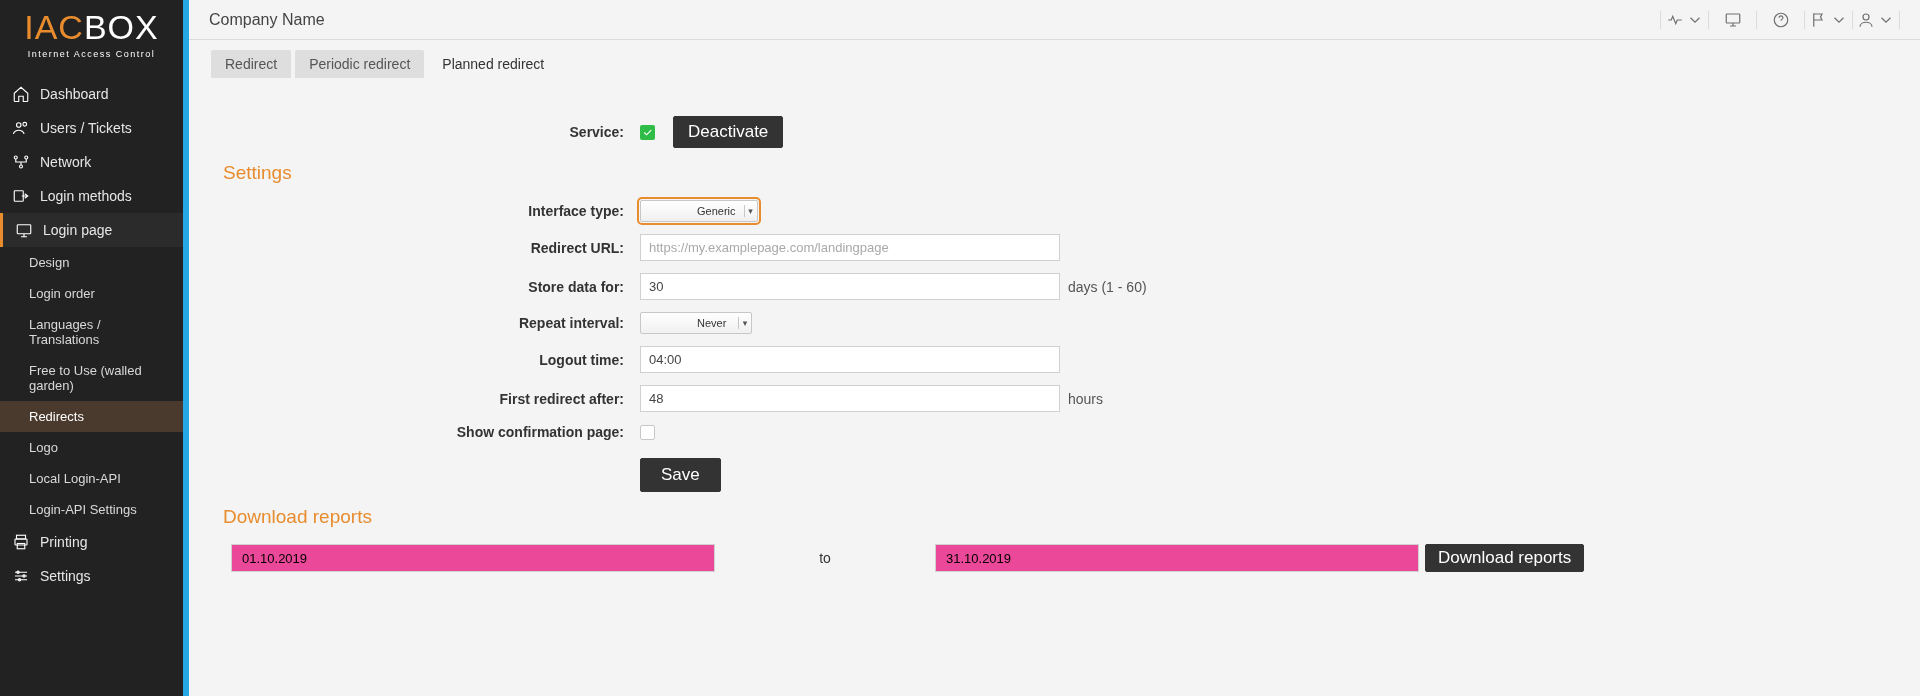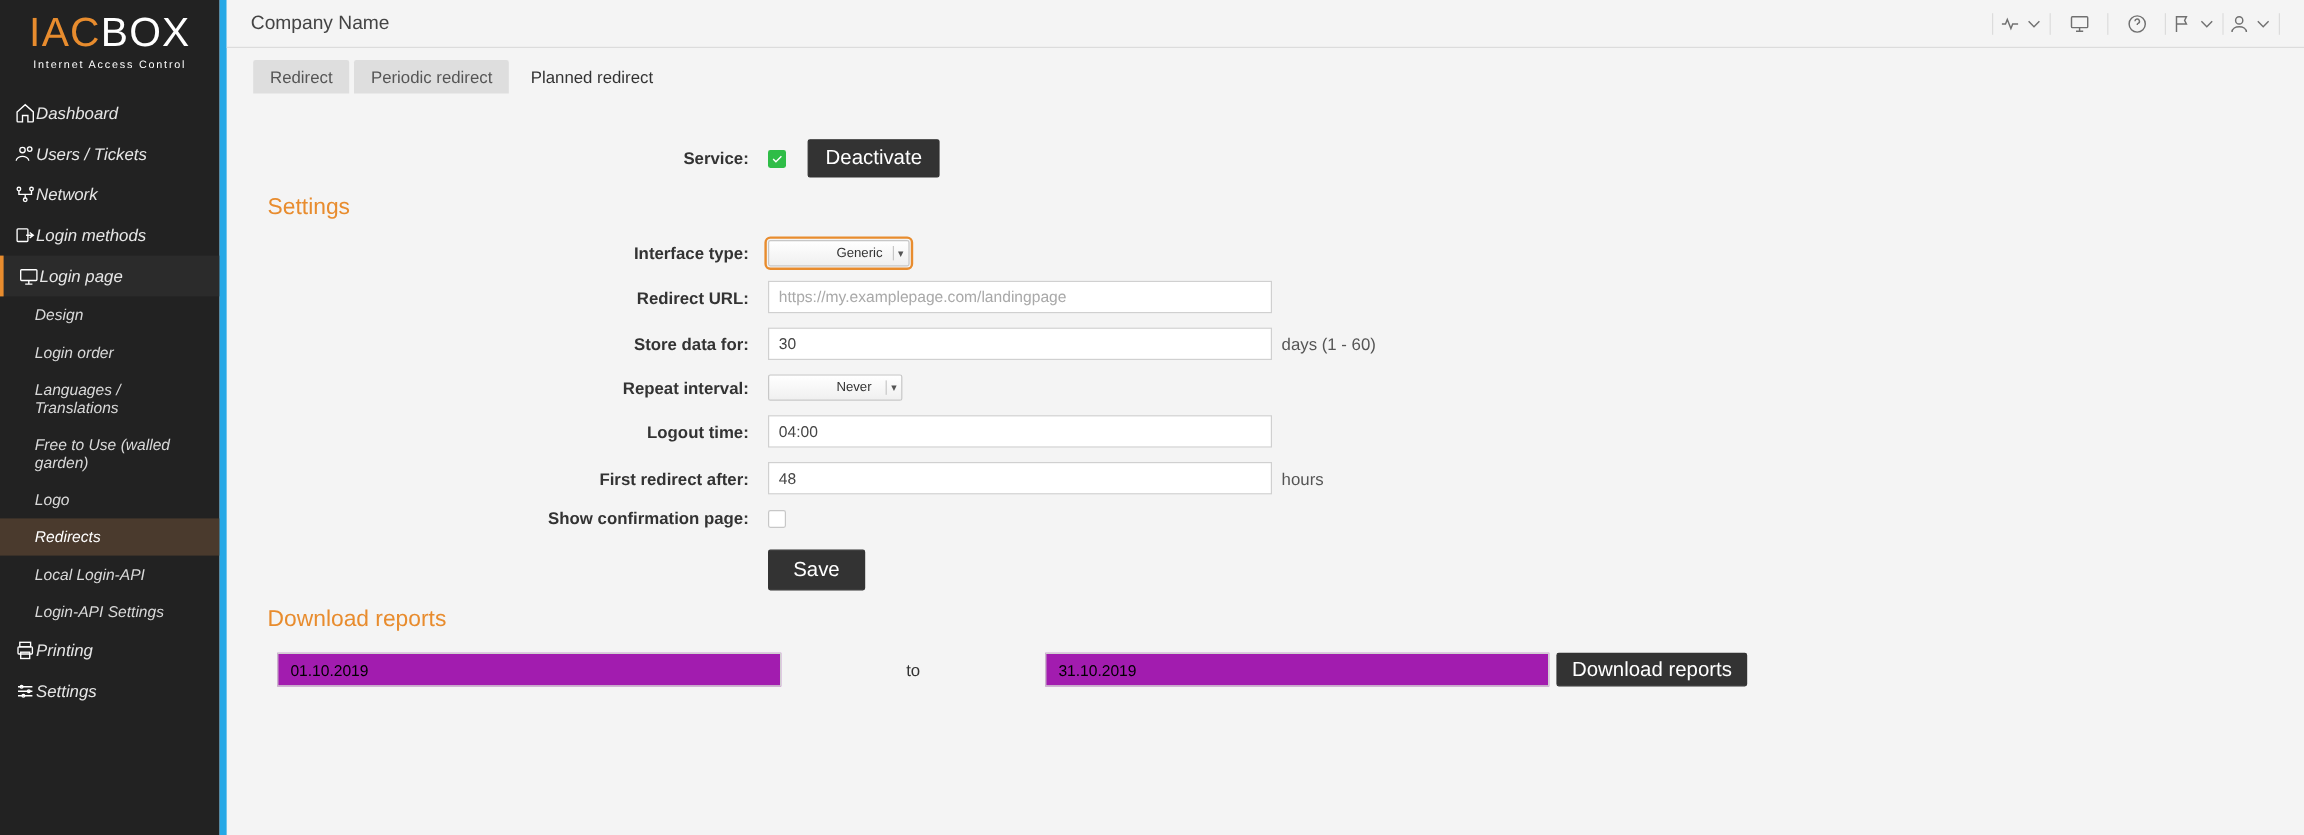--- a/index.html
+++ b/index.html
@@ -6,21 +6,21 @@
   html, body { height: 100%; font-family: "Segoe UI", "Helvetica Neue", Arial, sans-serif; font-size: 14px; color: #333; }
   body { display: flex; background: #f4f4f4; }
 
   
   .sidebar { width: 183px; background: #222222; color: #ccc; min-height: 696px; }
   .brand { padding: 8px 10px 18px 10px; text-align: center; }
   .brand .l1 { font-size: 34px; font-weight: 400; letter-spacing: 1px; }
   .brand .l1 .o { color: #e88c2e; }
   .brand .l1 .w { color: #ffffff; }
   .brand .l2 { font-size: 9px; letter-spacing: 1.5px; color: #ffffff; margin-top: 2px; }
-  .nav-item { display: flex; align-items: center; padding: 8px 12px; color: #e6e6e6; font-size: 14px; cursor: pointer; font-style: italic; }
+  .nav-item { display: flex; align-items: center; gap: 10px; padding: 8px 12px; color: #e6e6e6; font-size: 14px; cursor: pointer; }
   .nav-item .ic { width: 18px; height: 18px; display: inline-flex; align-items: center; justify-content: center; }
   .nav-item svg { width: 18px; height: 18px; stroke: #ffffff; fill: none; stroke-width: 1.5; }
   .nav-parent { background: #2b2b2b; border-left: 3px solid #e88c2e; }
   .nav-sub { padding-left: 29px; font-size: 13px; color: #d9d9d9; }
   .nav-sub.active { background: #4a3a2d; color: #fff; }
 
   
   .vsep { width: 6px; background: #26a8e6; min-height: 696px; }
 
   
@@ -53,21 +53,21 @@
   .btn-dark { background: #333; color: #fff; border: 1px solid #333; padding: 5px 14px; border-radius: 2px; font-size: 17px; cursor: pointer; }
 
   .sel { display: inline-flex; align-items: center; border: 1px solid #c7c7c7; background: linear-gradient(#fff,#f0f0f0); height: 22px; border-radius: 2px; }
   .sel .selval { padding: 0 8px; font-size: 11px; border-right: 1px solid #c7c7c7; margin-left: 48px; }
   .sel .selarrow { width: 12px; text-align: center; font-size: 9px; color: #555; }
   .sel.framed { outline: 2px solid #e88c2e; outline-offset: 1px; }
 
   h3.section { color: #e88c2e; font-weight: 400; font-size: 19px; margin: 14px 0 16px 12px; }
 
   .reports { display: flex; align-items: center; gap: 0; margin: 4px 20px 0 20px; }
-  .reports input[type=text] { height: 28px; border: 1px solid #d0d0d0; background: #a21caf; padding: 0 10px; font-size: 13px; width: 420px; }
+  .reports input[type=text] { height: 28px; border: 1px solid #d0d0d0; background: #ec4899; padding: 0 10px; font-size: 13px; width: 484px; }
   .reports .to { width: 220px; text-align: center; color: #333; }
   .reports .btn-dark { margin-left: 6px; height: 28px; padding: 0 12px; }
 </style>
 </head>
 <body>
 
 <div class="sidebar">
   <div class="brand">
     <div class="l1"><span class="o">IAC</span><span class="w">BOX</span></div>
     <div class="l2">Internet Access Control</div>
@@ -126,25 +126,25 @@
     </div>
   <div class="nav-item nav-sub">
       <span>Login order</span>
     </div>
   <div class="nav-item nav-sub">
       <span>Languages / Translations</span>
     </div>
   <div class="nav-item nav-sub">
       <span>Free to Use (walled garden)</span>
     </div>
-  <div class="nav-item nav-sub">
-      <span>Logo</span>
-    </div>
   <div class="nav-item nav-sub active">
       <span>Redirects</span>
+    </div>
+  <div class="nav-item nav-sub">
+      <span>Logo</span>
     </div>
   <div class="nav-item nav-sub">
       <span>Local Login-API</span>
     </div>
   <div class="nav-item nav-sub">
       <span>Login-API Settings</span>
     </div>
 
   <div class="nav-item">
     <span class="ic">

